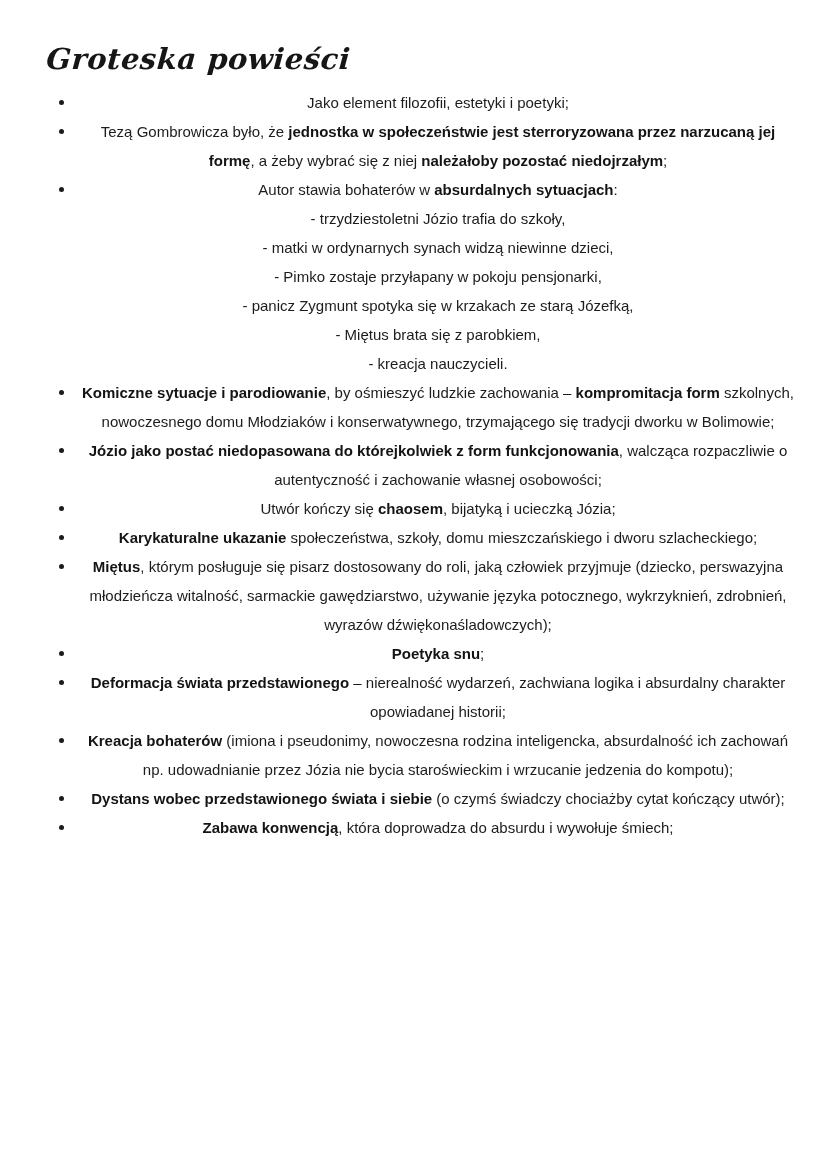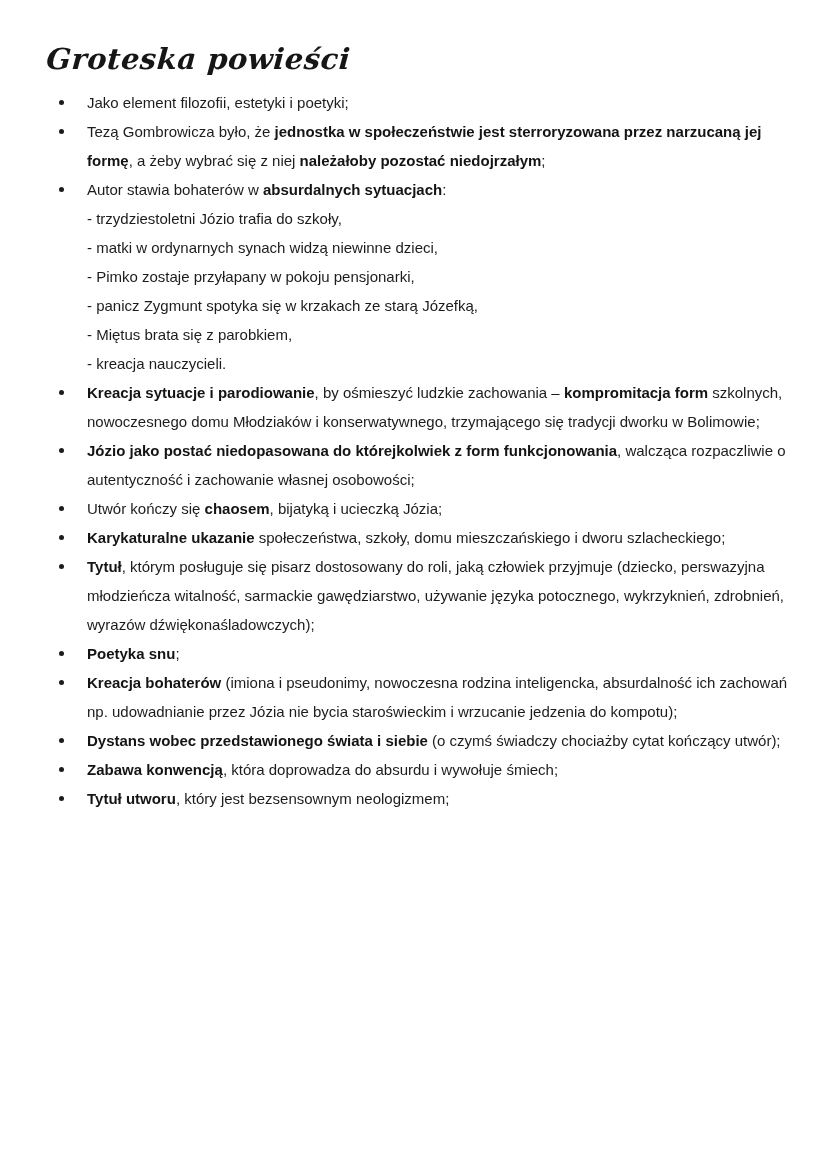--- a/index.html
+++ b/index.html
@@ -52,22 +52,21 @@
     left: 2px;
     top: 12px;
     width: 5px;
     height: 5px;
     border-radius: 50%;
     background: #1c1c1c;
     display: block;
   }
   .text {
     flex: 1;
-    text-align: left;
-    margin-left: 7px;
+    text-align: center;
   }
   .text b {
     font-weight: 700;
     color: #141414;
   }
 </style>
 </head>
 <body>
 
 <div class="page">
@@ -112,21 +111,21 @@
         <span class="text">- Miętus brata się z parobkiem,</span>
       </div>
       <div class="row dash">
         <span class="marker"></span>
         <span class="text">- kreacja nauczycieli.</span>
       </div>
       <div class="row bullet">
         <span class="marker">
           <span class="dot"></span>
         </span>
-        <span class="text"><b>Kreacja sytuacje i parodiowanie</b>, by ośmieszyć ludzkie zachowania – <b>kompromitacja form</b> szkolnych, nowoczesnego domu Młodziaków i konserwatywnego, trzymającego się tradycji dworku w Bolimowie;</span>
+        <span class="text"><b>Komiczne sytuacje i parodiowanie</b>, by ośmieszyć ludzkie zachowania – <b>kompromitacja form</b> szkolnych, nowoczesnego domu Młodziaków i konserwatywnego, trzymającego się tradycji dworku w Bolimowie;</span>
       </div>
       <div class="row bullet">
         <span class="marker">
           <span class="dot"></span>
         </span>
         <span class="text"><b>Józio jako postać niedopasowana do którejkolwiek z form funkcjonowania</b>, walcząca rozpaczliwie o autentyczność i zachowanie własnej osobowości;</span>
       </div>
       <div class="row bullet">
         <span class="marker">
           <span class="dot"></span>
@@ -136,46 +135,46 @@
       <div class="row bullet">
         <span class="marker">
           <span class="dot"></span>
         </span>
         <span class="text"><b>Karykaturalne ukazanie</b> społeczeństwa, szkoły, domu mieszczańskiego i dworu szlacheckiego;</span>
       </div>
       <div class="row bullet">
         <span class="marker">
           <span class="dot"></span>
         </span>
-        <span class="text"><b>Tytuł</b>, którym posługuje się pisarz dostosowany do roli, jaką człowiek przyjmuje (dziecko, perswazyjna młodzieńcza witalność, sarmackie gawędziarstwo, używanie języka potocznego, wykrzyknień, zdrobnień, wyrazów dźwiękonaśladowczych);</span>
+        <span class="text"><b>Miętus</b>, którym posługuje się pisarz dostosowany do roli, jaką człowiek przyjmuje (dziecko, perswazyjna młodzieńcza witalność, sarmackie gawędziarstwo, używanie języka potocznego, wykrzyknień, zdrobnień, wyrazów dźwiękonaśladowczych);</span>
       </div>
       <div class="row bullet">
         <span class="marker">
           <span class="dot"></span>
         </span>
         <span class="text"><b>Poetyka snu</b>;</span>
+      </div>
+      <div class="row bullet">
+        <span class="marker">
+          <span class="dot"></span>
+        </span>
+        <span class="text"><b>Deformacja świata przedstawionego</b> – nierealność wydarzeń, zachwiana logika i absurdalny charakter opowiadanej historii;</span>
       </div>
       <div class="row bullet">
         <span class="marker">
           <span class="dot"></span>
         </span>
         <span class="text"><b>Kreacja bohaterów</b> (imiona i pseudonimy, nowoczesna rodzina inteligencka, absurdalność ich zachowań np. udowadnianie przez Józia nie bycia staroświeckim i wrzucanie jedzenia do kompotu);</span>
       </div>
       <div class="row bullet">
         <span class="marker">
           <span class="dot"></span>
         </span>
         <span class="text"><b>Dystans wobec przedstawionego świata i siebie</b> (o czymś świadczy chociażby cytat kończący utwór);</span>
       </div>
       <div class="row bullet">
         <span class="marker">
           <span class="dot"></span>
         </span>
         <span class="text"><b>Zabawa konwencją</b>, która doprowadza do absurdu i wywołuje śmiech;</span>
       </div>
-      <div class="row bullet">
-        <span class="marker">
-          <span class="dot"></span>
-        </span>
-        <span class="text"><b>Tytuł utworu</b>, który jest bezsensownym neologizmem;</span>
-      </div>
     </div>
 </div>
 
 </body></html>

